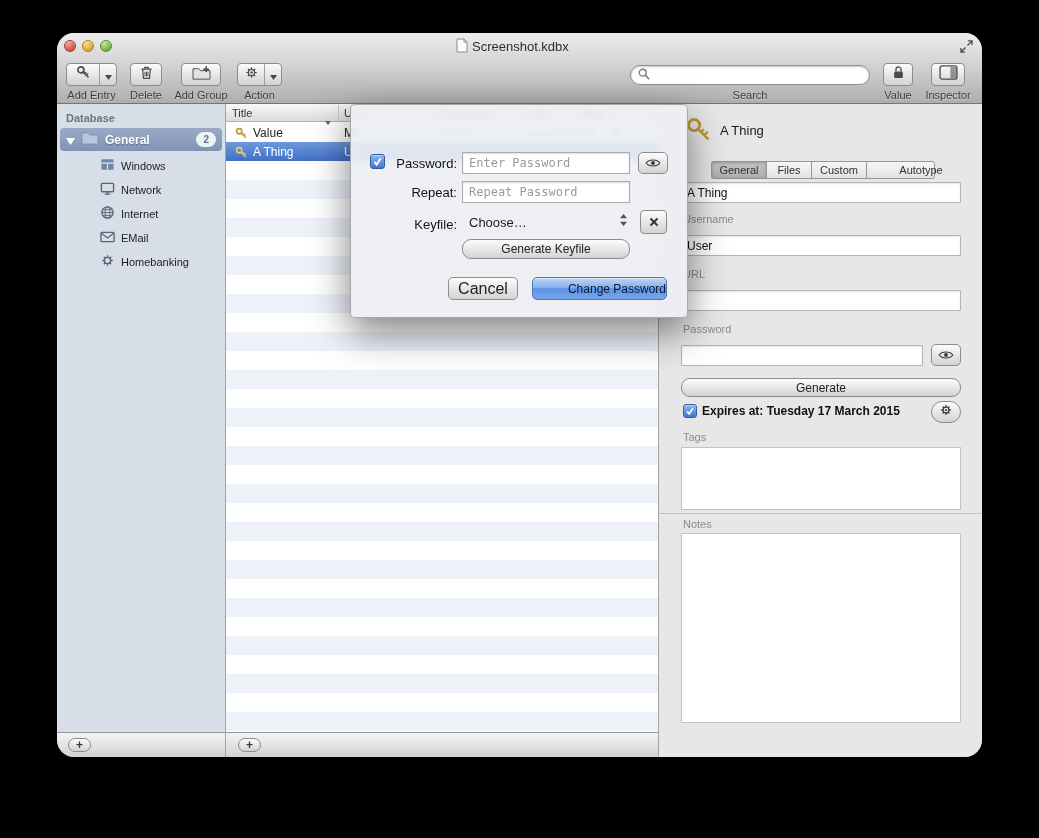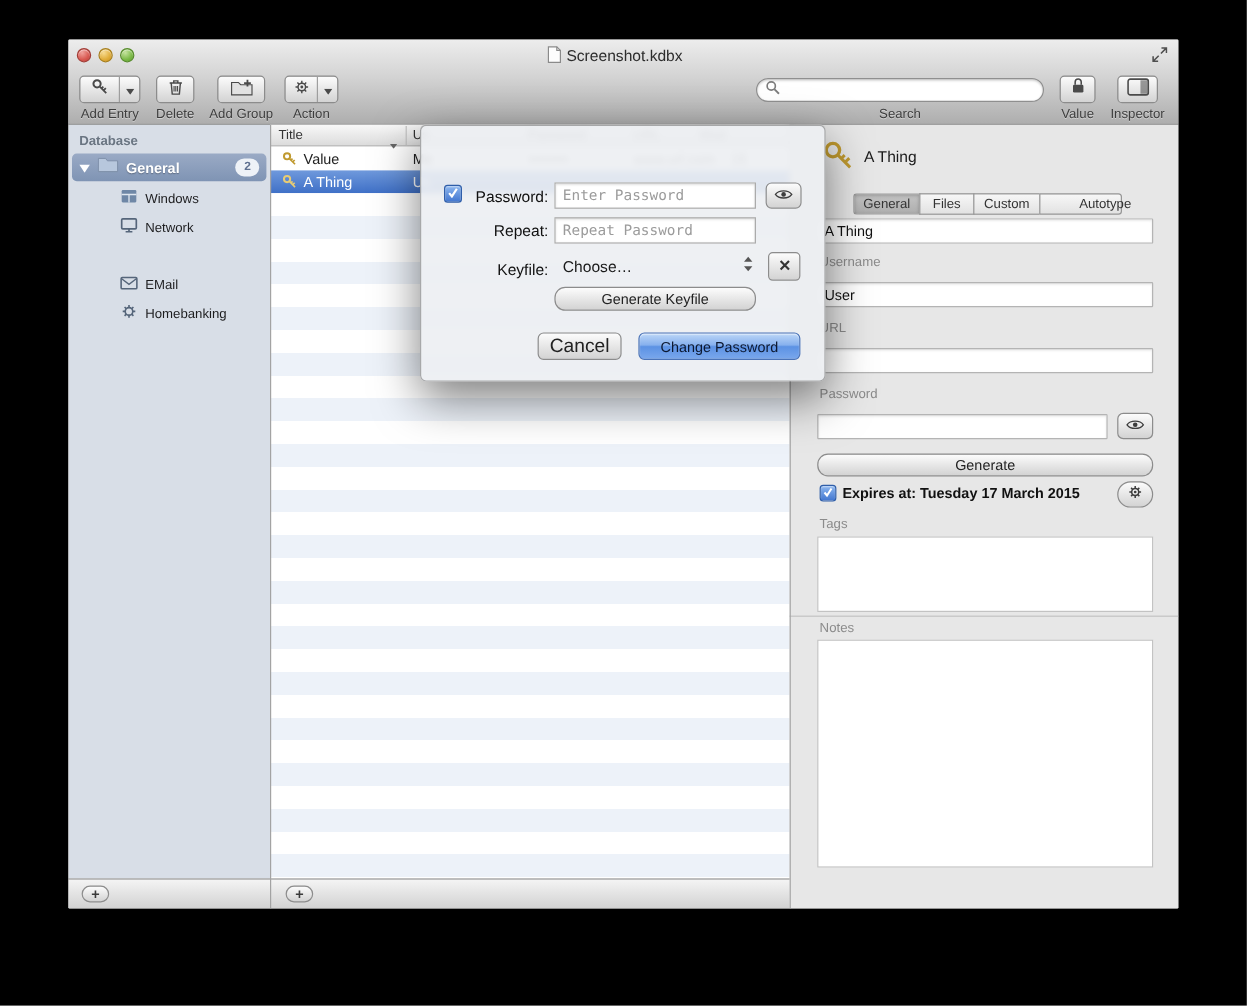--- a/index.html
+++ b/index.html
@@ -1,19 +1,19 @@
 <!DOCTYPE html>
 <html><head>
 <meta charset="utf-8">
 <style>
   *{box-sizing:border-box;margin:0;padding:0;}
   html,body{width:1039px;height:838px;}
   body{background:#000;position:relative;font-family:"Liberation Sans","DejaVu Sans",sans-serif;overflow:hidden;}
   .abs{position:absolute;}
-  #window{left:57px;top:33px;width:925px;height:724px;border-radius:1px;background:#ffffff;
+  #window{left:57px;top:33px;width:925px;height:724px;border-radius:17px;background:#a3a3a3;
           box-shadow:0 22px 55px rgba(0,0,0,.8);overflow:hidden;}
   
   #chrome{left:0;top:0;width:925px;height:71px;
           background:linear-gradient(to bottom,#ededed,#d3d3d3 45%,#aeaeae);
           border-bottom:1px solid #747474;}
   .light{width:12px;height:12px;border-radius:50%;top:7px;box-shadow:inset 0 1px 1px rgba(255,255,255,.55);}
   #light-close{left:7px;background:radial-gradient(circle at 35% 30%,#f0a09a,#d85850 60%,#b8423c);border:1px solid #a23c36;}
   #light-min{left:25px;background:radial-gradient(circle at 35% 30%,#f7db90,#e3b13e 60%,#c68f26;);border:1px solid #a8801f;background:radial-gradient(circle at 35% 30%,#f7db90,#e0ac38 60%,#c68f26);}
   #light-zoom{left:43px;background:radial-gradient(circle at 35% 30%,#c4e29d,#7ab946 60%,#5f9a31);border:1px solid #578c2c;}
   #title-text{font-size:13px;color:#2d2d2d;font-weight:500;}
@@ -71,21 +71,21 @@
   #popover{left:293px;top:71px;width:338px;height:214px;background:rgba(237,239,242,.92);
            backdrop-filter:blur(2.5px);border:1px solid rgba(80,80,80,.45);border-radius:5px;
            box-shadow:0 14px 38px rgba(0,0,0,.5);z-index:60;}
   .dlabel{font-size:13px;color:#111;text-align:right;width:80px;}
   .pfield{background:#fff;border:1px solid #ababab;box-shadow:inset 0 1px 2px rgba(0,0,0,.14);}
   .pfield input{border:0;outline:0;width:100%;height:100%;background:transparent;padding:0 6px;
                 font:12px "DejaVu Sans Mono",monospace;color:#111;}
   input::placeholder{color:#9b9b9b;opacity:1;}
   #confirm-btn{background:linear-gradient(to bottom,#bcd6f7,#87b1ee 45%,#5c92e4 52%,#79a7ec);
                border:1px solid #4a73b8;border-radius:5px;font-size:12px;color:#0c1830;
-               display:flex;align-items:center;justify-content:center;box-shadow:inset 0 1px 1px rgba(255,255,255,.6);}
+               display:flex;align-items:center;justify-content:flex-end;box-shadow:inset 0 1px 1px rgba(255,255,255,.6);}
 </style>
 </head>
 <body>
 
 <div id="window" class="abs">
 
   <div id="chrome" class="abs">
     <div id="light-close" class="abs light"></div>
     <div id="light-min" class="abs light"></div>
     <div id="light-zoom" class="abs light"></div>
@@ -219,20 +219,30 @@
       <span class="lbl" style="margin-left:6px;">Windows</span>
     </div>
     <div class="abs side-item" style="top:74px;">
       <span style="margin-left:43px;">
         <svg width="15" height="15" viewBox="0 0 16 16">
             <rect x="1.5" y="2.5" width="13" height="9" rx="1" fill="none" stroke="#55657a" stroke-width="1.5"></rect>
             <path d="M8 11.5v2M5 14h6" stroke="#55657a" stroke-width="1.5"></path>
           </svg>
       </span>
       <span class="lbl" style="margin-left:6px;">Network</span>
+    </div>
+    <div class="abs side-item" style="top:98px;">
+      <span style="margin-left:43px;">
+        <svg width="15" height="15" viewBox="0 0 16 16">
+            <circle cx="8" cy="8" r="6" fill="none" stroke="#55657a" stroke-width="1.4"></circle>
+            <ellipse cx="8" cy="8" rx="2.6" ry="6" fill="none" stroke="#55657a" stroke-width="1"></ellipse>
+            <path d="M2 8h12M3.2 5h9.6M3.2 11h9.6" stroke="#55657a" stroke-width="1"></path>
+          </svg>
+      </span>
+      <span class="lbl" style="margin-left:6px;">Internet</span>
     </div>
     <div class="abs side-item" style="top:122px;">
       <span style="margin-left:43px;">
         <svg width="15" height="12" viewBox="0 0 16 12">
             <rect x="1" y="1" width="14" height="10" rx="1" fill="none" stroke="#55657a" stroke-width="1.4"></rect>
             <path d="M1.5 2l6.5 5 6.5-5" fill="none" stroke="#55657a" stroke-width="1.2"></path>
           </svg>
       </span>
       <span class="lbl" style="margin-left:6px;">EMail</span>
     </div>

